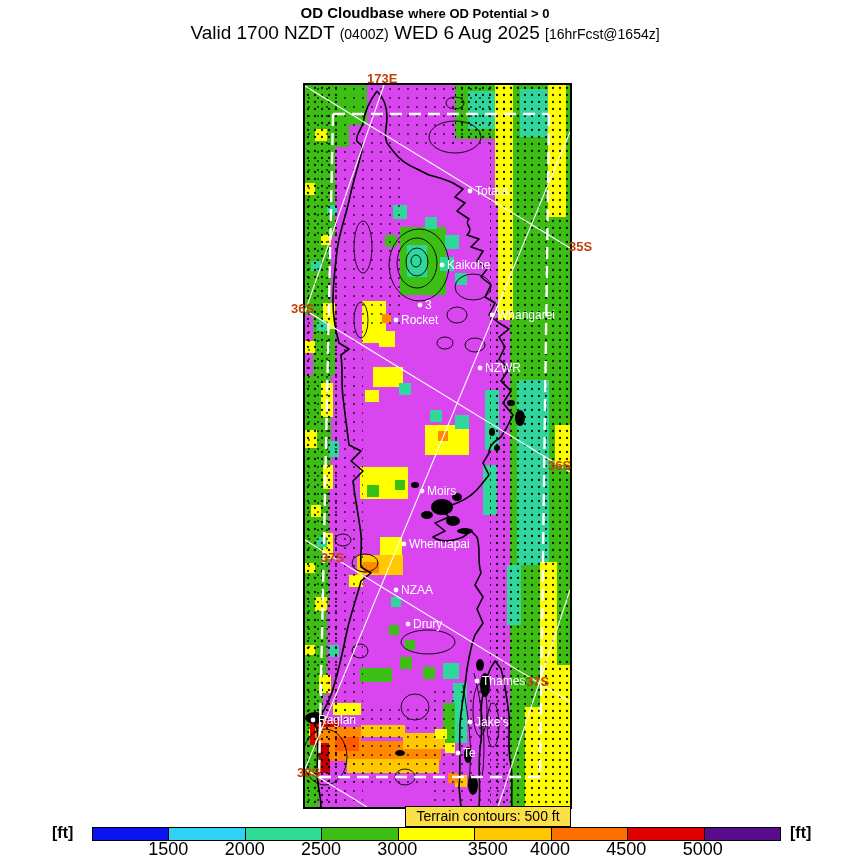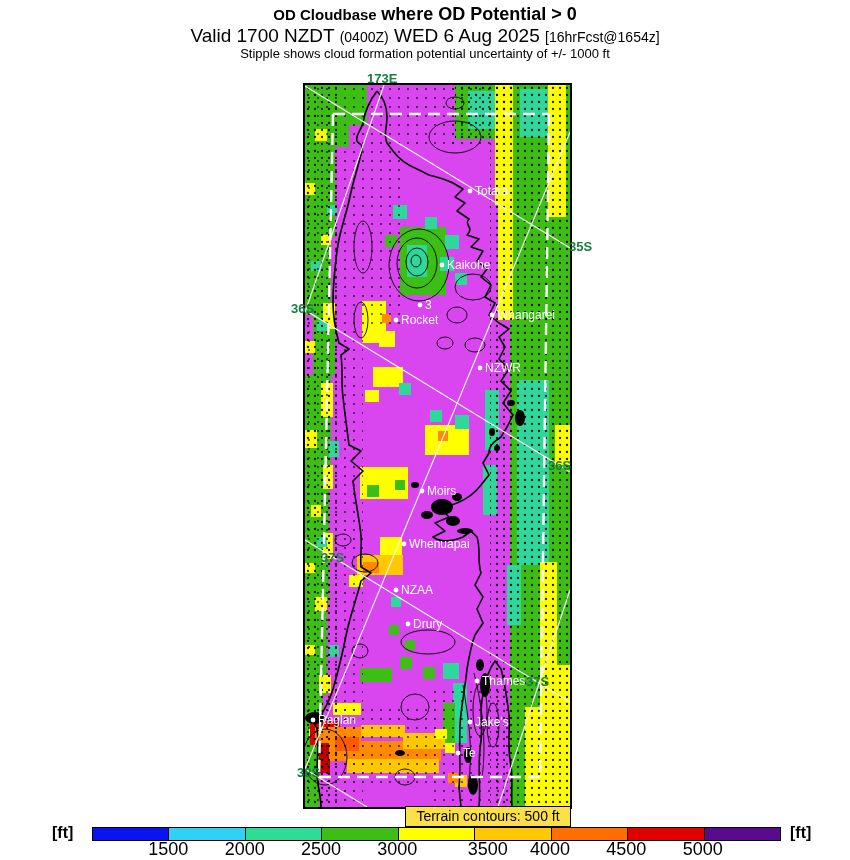--- a/index.html
+++ b/index.html
@@ -2,29 +2,29 @@
 <html><head>
 <meta charset="utf-8">
 <style>
   html,body{margin:0;padding:0;background:#fff;}
   body{width:850px;height:860px;position:relative;overflow:hidden;
        font-family:"Liberation Sans", sans-serif;color:#000;}
   .abs{position:absolute;}
   
   #header{left:0;top:4px;width:850px;text-align:center;line-height:1.15;}
   .t1{font-size:15px;font-weight:bold;}
-  .t1s{font-size:18px;font-weight:bold;margin-top:48px;}
+  .t1s{font-size:13px;font-weight:bold;margin-top:48px;}
   .t2{font-size:19px;font-weight:400;}
   .t2s{font-size:14px;font-weight:400;}
   .t3{font-size:13px;font-weight:400;}
   
   #map-frame{left:303px;top:83px;width:265px;height:722px;border:2px solid #000;background:#d946ef;}
   #map-frame svg{display:block;}
   svg text.city{font-family:"Liberation Sans",sans-serif;font-size:12px;fill:#ffffff;}
-  .edge-label{font-size:13px;font-weight:600;color:#15803d;white-space:nowrap;}
+  .edge-label{font-size:13px;font-weight:600;color:#c2410c;white-space:nowrap;}
   
   #terrain-note{left:405px;top:806px;width:164px;height:19px;border:1px solid #000;
     background:#fde047;text-align:center;font-size:14px;line-height:19px;}
   
   #colorbar{left:92px;top:827px;width:687px;height:12px;border:1px solid #000;display:flex;}
   #colorbar .seg{flex:1 1 0;border-right:1px solid #000;}
   #colorbar .seg:last-child{border-right:none;}
   #cb-ticks{left:92px;top:839px;width:687px;height:20px;}
   #cb-ticks span{position:absolute;transform:translateX(-50%);font-size:18px;top:0;}
   .ft-label{font-size:16px;font-weight:bold;top:824px;}
@@ -33,21 +33,20 @@
 <body>
 
 <div id="header" class="abs">
   <div>
     <span class="t1">OD Cloudbase</span>
     <span class="t1s">where OD Potential &gt; 0</span>
   </div>
   <div>
     <span class="t2">Valid 1700 NZDT </span><span class="t2s">(0400Z)</span><span class="t2"> WED 6 Aug 2025 </span><span class="t2s">[16hrFcst@1654z]</span>
   </div>
-  <div class="t3">Stipple shows cloud formation potential uncertainty of +/- 1000 ft</div>
 </div>
 
 <div id="map-frame" class="abs">
   <svg id="map-svg" width="265" height="722" viewBox="0 0 265 722">
     <defs>
       <pattern id="dots-sparse" width="9" height="9" patternUnits="userSpaceOnUse">
         <circle cx="4" cy="4" r="0.9" fill="#000" opacity="0.85"></circle>
       </pattern>
       <pattern id="dots-dense" width="7" height="7" patternUnits="userSpaceOnUse">
         <circle cx="3" cy="3" r="1.15" fill="#000" opacity="0.9"></circle>

